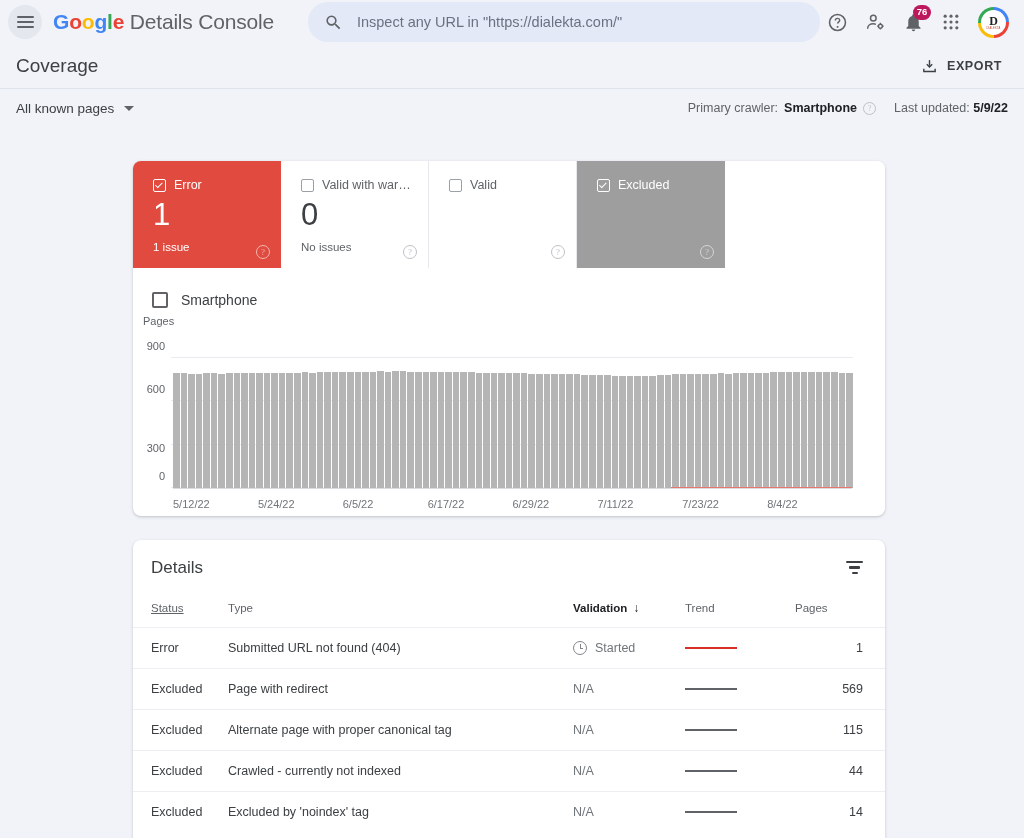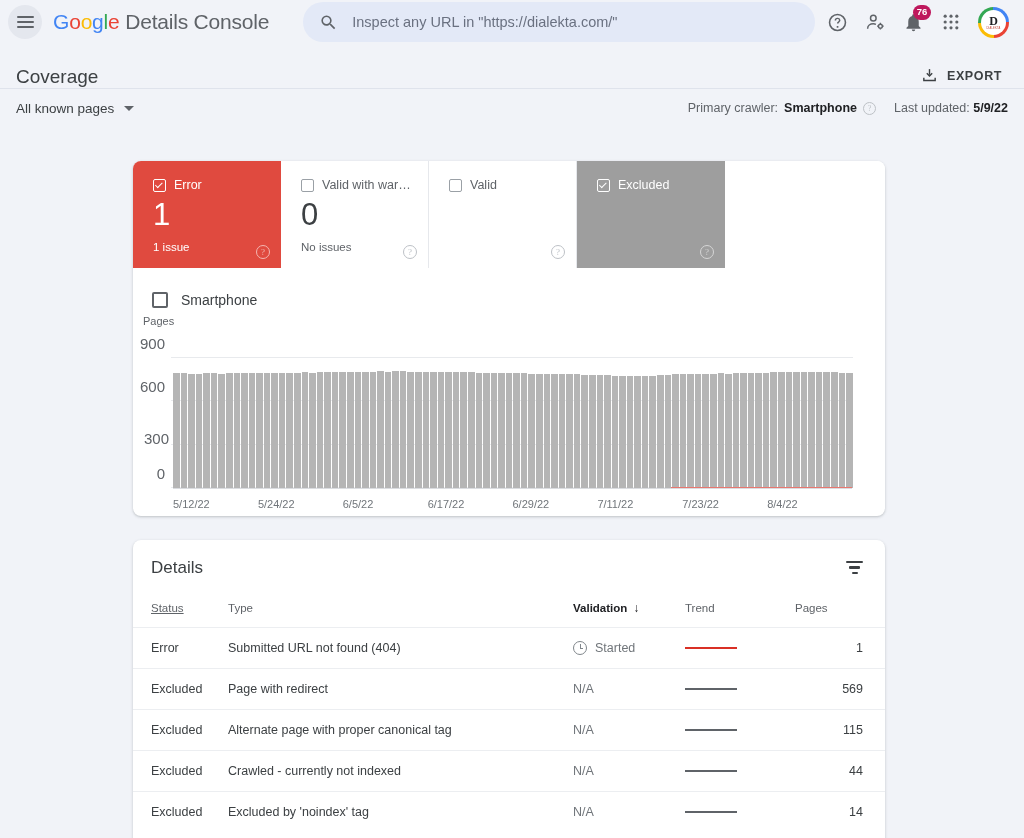--- a/index.html
+++ b/index.html
@@ -40,21 +40,21 @@
     letter-spacing: -0.2px;
     white-space: nowrap;
     color: #5f6368;
   }
   .brand .g1 { color: #4285f4; }
   .brand .o1 { color: #ea4335; }
   .brand .o2 { color: #fbbc05; }
   .brand .g2 { color: #4285f4; }
   .brand .l1 { color: #34a853; }
   .brand .e1 { color: #ea4335; }
-  .brand .logo-part { font-weight: 400; }
+  .brand .logo-part { font-weight: 700; }
   .brand .sc { color: #5f6368; }
 
   .searchbox {
     margin-left: 34px;
     width: 512px; height: 40px;
     background: #e3e9f7;
     border-radius: 20px;
     display: flex; align-items: center;
     padding: 0 16px;
     cursor: text;
@@ -96,21 +96,21 @@
   }
   .avatar-d {
     font-size: 12px; font-weight: 700; color: #202124;
     line-height: 1; font-family: "Liberation Serif", serif;
   }
   .avatar-sub { font-size: 2.6px; color: #c1392b; letter-spacing: .2px; }
 
   
   .pagehead {
     height: 44px;
-    display: flex; align-items: flex-end;
+    display: flex; align-items: center;
     padding: 0 16px 0 16px;
   }
   .pagetitle { font-size: 19px; color: #3c4043; font-weight: 400; }
   .export-btn {
     margin-left: auto;
     display: flex; align-items: center; gap: 9px;
     cursor: pointer; padding: 4px 6px;
   }
   .export-label {
     font-size: 12.5px; font-weight: 600; color: #3c4043; letter-spacing: .6px;
@@ -212,21 +212,21 @@
 
   
   .plot { position: relative; height: 200px; margin: 0 0 0 0; }
   .ylabel-title {
     position: absolute; left: 10px; top: 0;
     font-size: 11px; color: #5f6368;
   }
   .gridline { position: absolute; left: 38px; right: 32px; height: 1px; background: #e8eaed; }
   .ytick {
     position: absolute; left: 0; width: 32px;
-    text-align: right; font-size: 15px; color: #5f6368;
+    text-align: right; font-size: 11px; color: #5f6368;
     transform: translateY(-6px);
   }
   .bars {
     position: absolute; left: 40px; right: 33px; bottom: 27px;
     height: 130px;
     display: flex; align-items: flex-end; gap: 1px;
   }
   .bar { flex: 1 1 auto; background: #b5b5b5; }
   .errline {
     position: absolute; height: 2px; background: #e8776f;
@@ -441,21 +441,21 @@
   </div>
 
   <div class="plot" id="plot">
     <div class="ylabel-title">Pages</div>
     <div id="grid-layer">
         <div class="gridline" style="bottom: 157px;"></div>
         <div class="ytick" style="bottom: 157px;">900</div>
         <div class="gridline" style="bottom: 113.667px;"></div>
         <div class="ytick" style="bottom: 113.667px;">600</div>
         <div class="gridline" style="bottom: 70.3333px;"></div>
-        <div class="ytick" style="bottom: 62px; padding-left: 11px;">300</div>
+        <div class="ytick" style="bottom: 55px; padding-left: 11px;">300</div>
         <div class="gridline" style="bottom: 27px;"></div>
         <div class="ytick" style="bottom: 27px;">0</div>
       </div>
     <div class="bars" id="bars">
         <div class="bar" title="5/12/22: 795" style="height: 114.833px; background: rgb(181, 181, 181);"></div>
         <div class="bar" title="5/13/22: 793" style="height: 114.544px; background: rgb(181, 181, 181);"></div>
         <div class="bar" title="5/14/22: 791" style="height: 114.256px; background: rgb(181, 181, 181);"></div>
         <div class="bar" title="5/15/22: 792" style="height: 114.4px; background: rgb(181, 181, 181);"></div>
         <div class="bar" title="5/16/22: 794" style="height: 114.689px; background: rgb(181, 181, 181);"></div>
         <div class="bar" title="5/17/22: 793" style="height: 114.544px; background: rgb(181, 181, 181);"></div>

